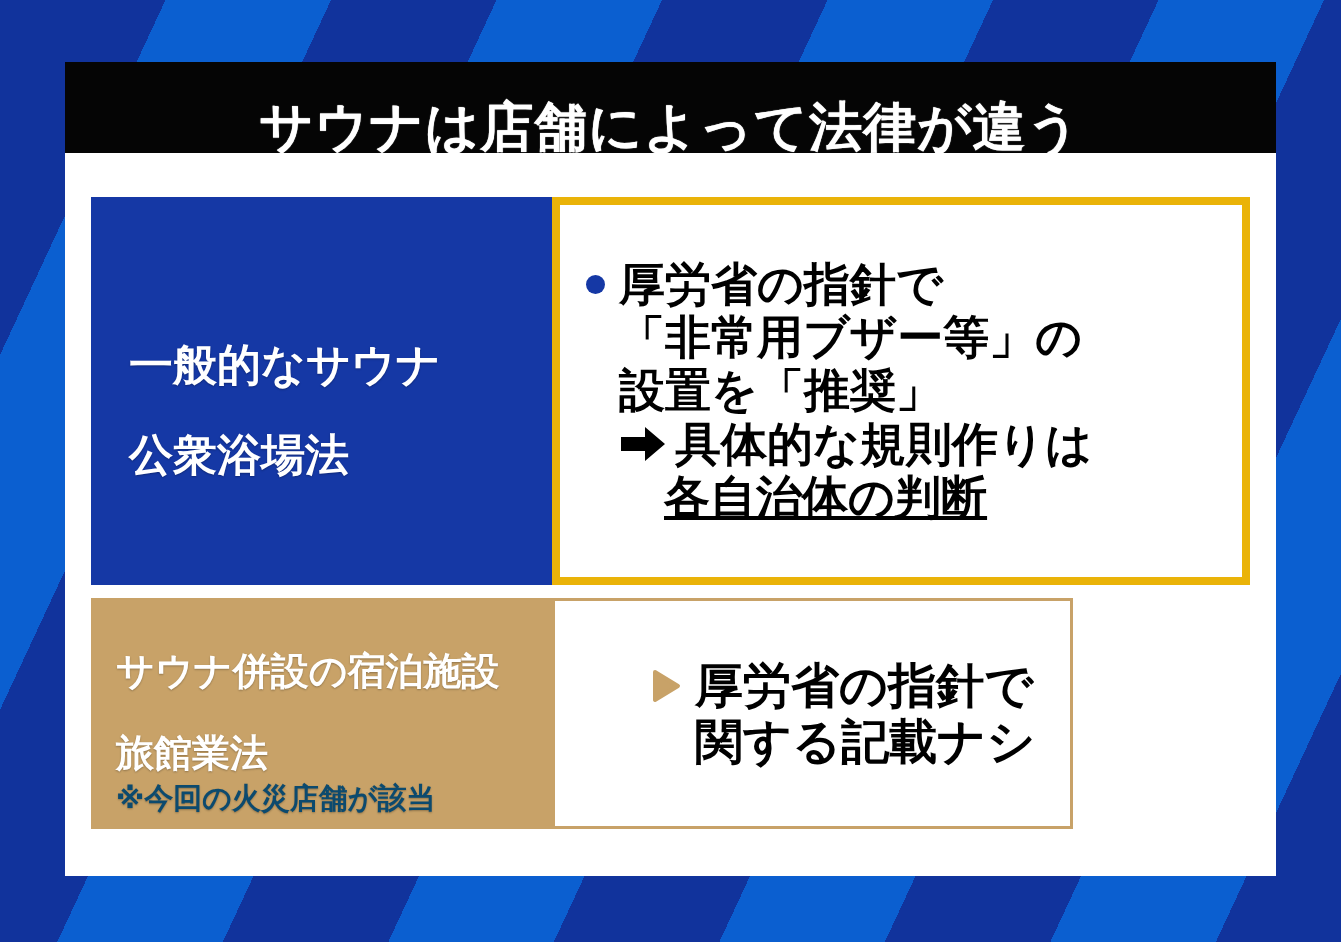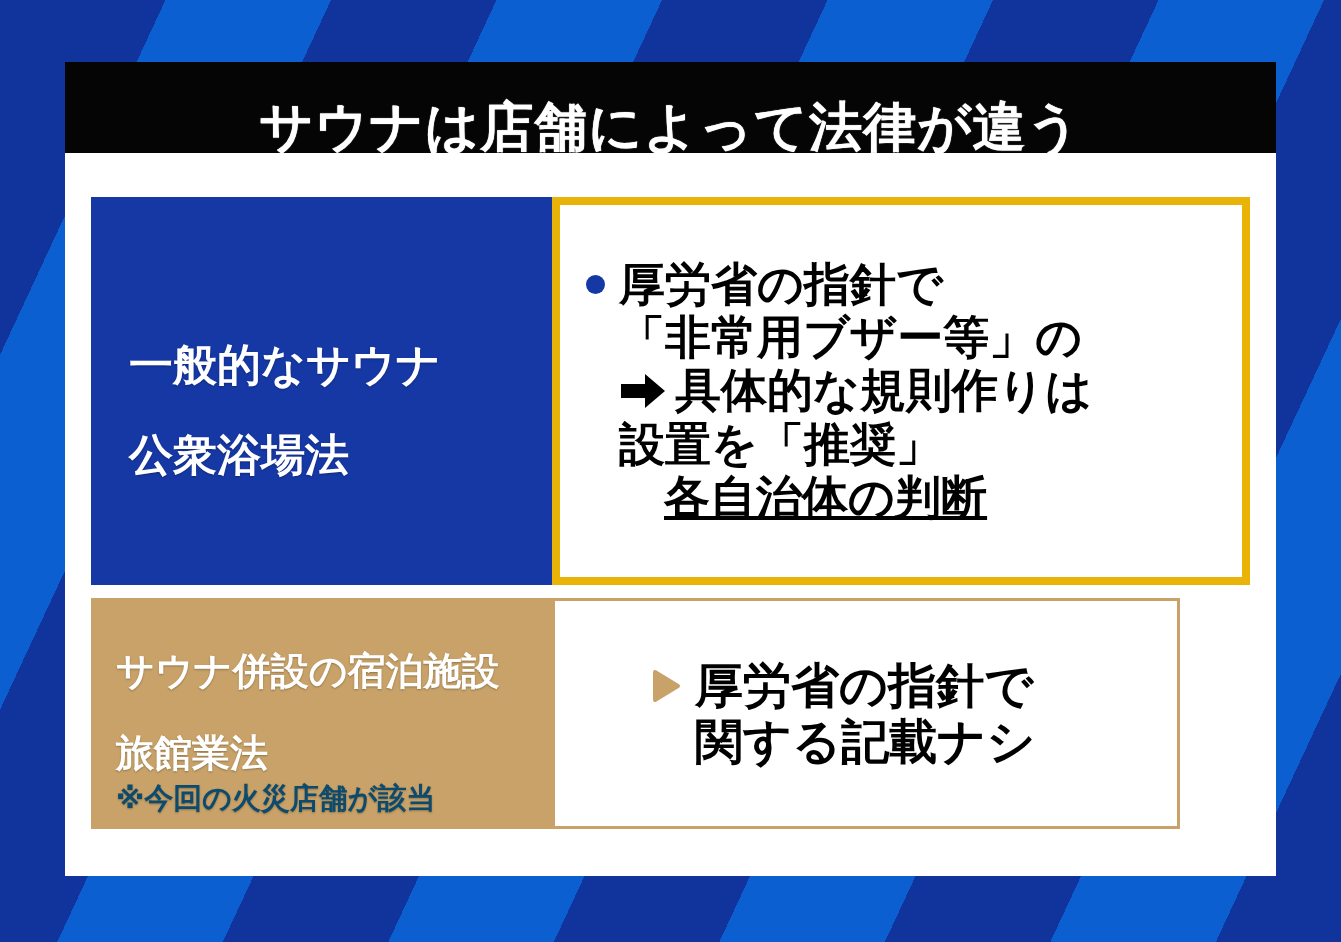--- a/index.html
+++ b/index.html
@@ -72,21 +72,21 @@
 
   #row-general {
     left: 26px;
     top: 135px;
     width: 1159px;
     height: 388px;
   }
   #row-lodging {
     left: 26px;
     top: 536px;
-    width: 1089px;
+    width: 982px;
     height: 231px;
   }
 
   
   .row-label {
     box-sizing: border-box;
     display: flex;
     flex-direction: column;
     justify-content: center;
   }
@@ -203,39 +203,39 @@
       <div class="row-body">
 
         <div class="body-line">
           <span class="bullet-dot"></span>
           <span>厚労省の指針で</span>
         </div>
 
         <div class="body-line">
           <span class="bullet-spacer"></span>
           <span>「非常用ブザー等」の</span>
+        </div>
+
+        <div class="body-line">
+          <span class="bullet-spacer"></span>
+          <span>設置を「推奨」</span>
         </div>
 
         <div class="body-line">
           <span class="bullet-spacer"></span>
           <span class="arrow-glyph">
             <svg width="48" height="40" viewBox="0 0 48 40" aria-hidden="true">
               <path d="M2 13 L26 13 L26 3 L46 20 L26 37 L26 27 L2 27 Z" fill="#000000"></path>
             </svg>
           </span>
           <span>具体的な規則作りは</span>
         </div>
 
         <div class="body-line">
           <span class="bullet-spacer"></span>
-          <span>設置を「推奨」</span>
-        </div>
-
-        <div class="body-line">
-          <span class="bullet-spacer"></span>
           <span class="indent-45">各自治体の判断</span>
         </div>
 
       </div>
     </div>
 
     <div class="row" id="row-lodging">
 
       <div class="row-label">
         <div class="label-line">サウナ併設の宿泊施設</div>

